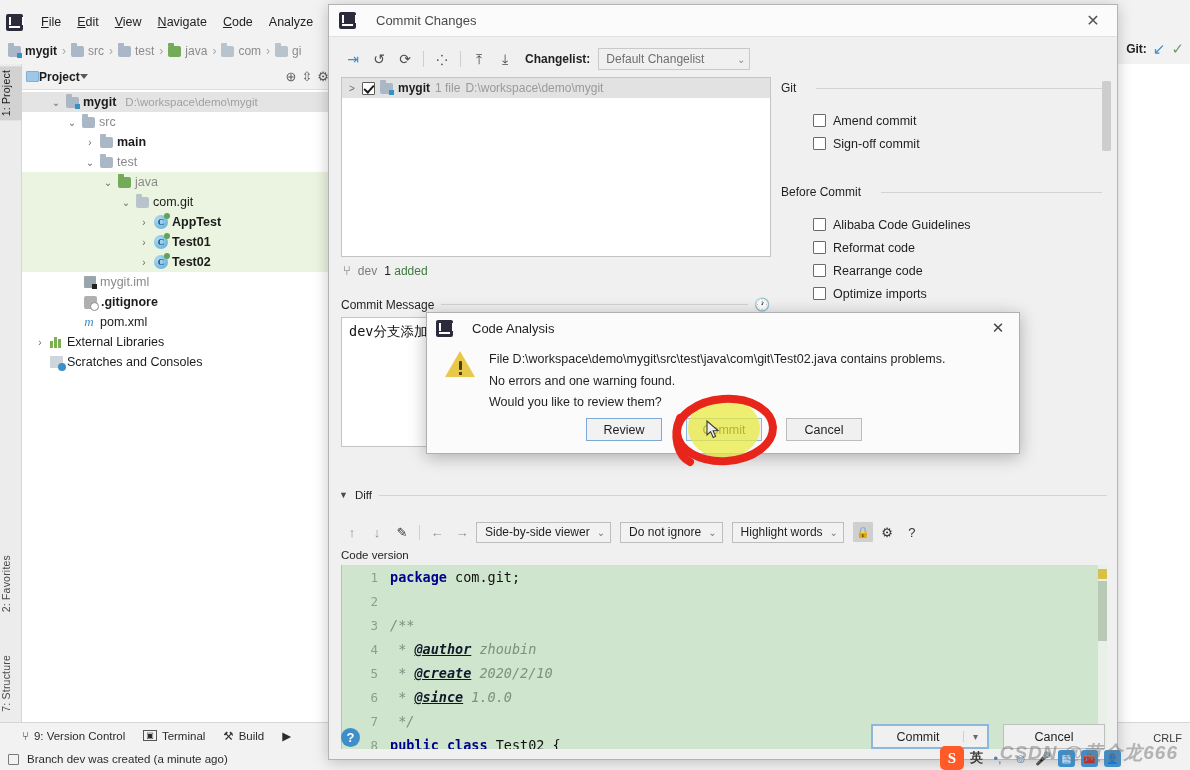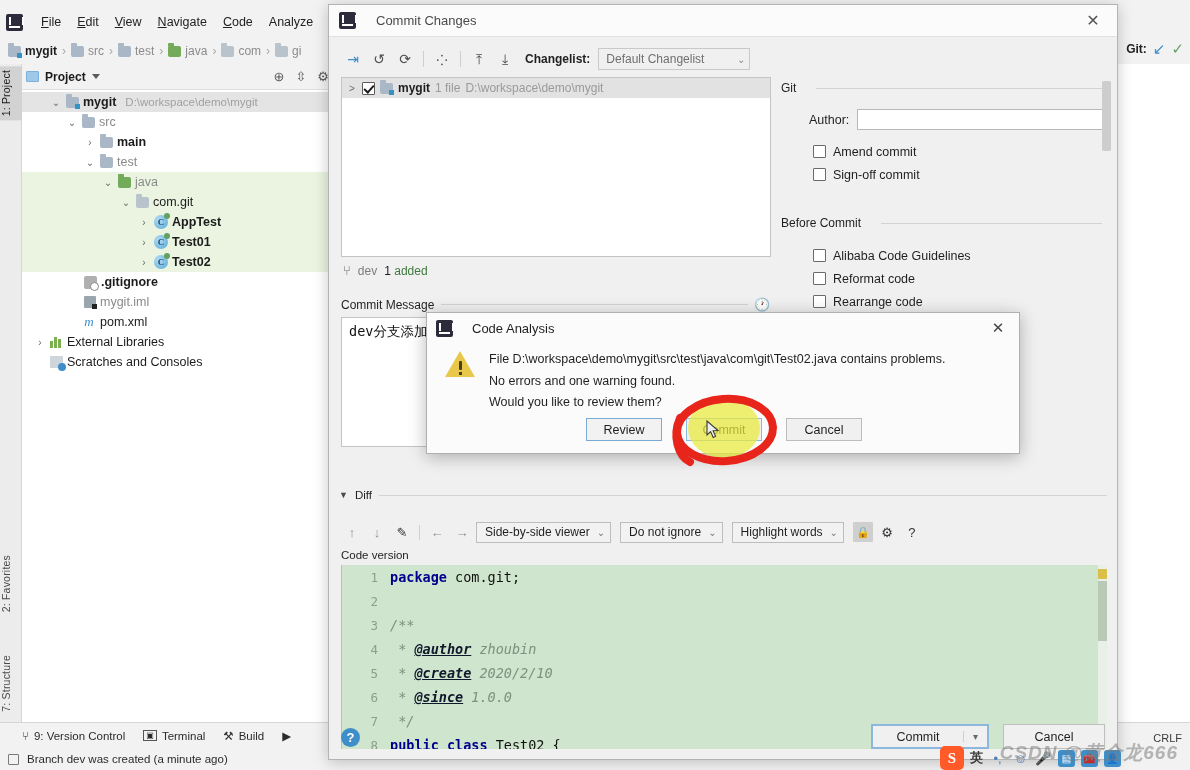--- a/index.html
+++ b/index.html
@@ -81,21 +81,21 @@
   }
   .vtab.sel { background: #d2d2d2; color: #1a1a1a; }
 
   
   .projpanel {
     position: absolute; top: 64px; left: 22px; width: 314px; height: 658px;
     background: #ffffff; border-right: 1px solid #cfcfcf;
   }
   .proj-header {
     height: 26px; background: #f2f2f2; display: flex; align-items: center;
-    padding: 0 4px; border-bottom: 1px solid #e0e0e0; gap: 6px;
+    padding: 0 4px; border-bottom: 1px solid #e0e0e0; 
   }
   .proj-header .ptitle { font-size: 12px; font-weight: bold; color: #1c1c1c; }
   .sq-ic { width: 13px; height: 11px; background: #9fc7e8; border: 1px solid #7fb0d8; border-radius: 1px; }
   .caret-d { width:0;height:0;border-left:4px solid transparent;border-right:4px solid transparent;border-top:5px solid #5a5a5a; }
   .hdr-spacer { flex: 1; }
   .hdr-ic { width: 16px; height: 16px; position: relative; color: #5b5b5b; font-size: 13px; text-align: center; line-height: 16px; }
 
   .tree { padding: 2px 0; font-size: 12.5px; }
   .trow {
     display: flex; align-items: center; height: 20px; padding-left: 6px; gap: 4px; white-space: nowrap;
@@ -483,27 +483,27 @@
 
         <div class="trow hl" style="padding-left:116px">
           <span class="twist">›</span>
           <span class="cls-ic">
               <span class="dot"></span>
             </span>
           <span class="tlabel b">Test02</span>
         </div>
 
         <div class="trow" style="padding-left:62px">
+          <span class="iml-ic"></span>
+          <span class="tlabel dim">mygit.iml</span>
+        </div>
+
+        <div class="trow" style="padding-left:62px">
           <span class="gi-ic"></span>
           <span class="tlabel b">.gitignore</span>
-        </div>
-
-        <div class="trow" style="padding-left:62px">
-          <span class="iml-ic"></span>
-          <span class="tlabel dim">mygit.iml</span>
         </div>
 
         <div class="trow" style="padding-left:60px">
           <span class="m-ic">m</span>
           <span class="tlabel">pom.xml</span>
         </div>
 
         <div class="trow" style="padding-left:12px">
           <span class="twist">›</span>
           <span class="lib-ic">
@@ -595,24 +595,20 @@
         <span class="rule"></span>
         <span class="clock">🕐</span>
       </div>
       <div class="cm-input">dev分支添加test02.java</div>
 
       <div class="right-col">
         <div class="sec-head">
           <span class="t">Git</span>
           <span class="rule"></span>
         </div>
-        <div class="author-row">
-          <span class="lbl">Author:</span>
-          <span class="author-in"></span>
-        </div>
         <div class="chk-row">
           <span class="chk"></span>
           <span>Amend commit</span>
         </div>
         <div class="chk-row">
           <span class="chk"></span>
           <span>Sign-off commit</span>
         </div>
 
         <div class="sec-head" style="margin-top:30px">

